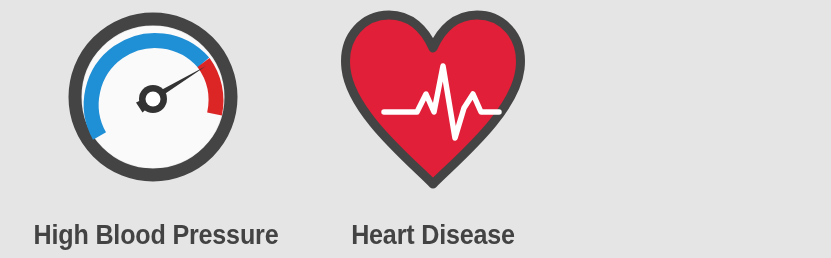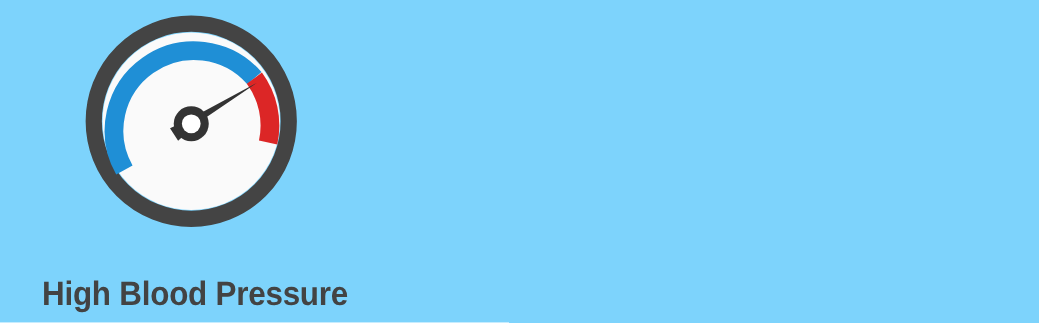--- a/index.html
+++ b/index.html
@@ -52,21 +52,21 @@
     transform: scaleX(0.93);
     transform-origin: 50% 50%;
     white-space: nowrap;
     font-family: "Liberation Sans", "DejaVu Sans", sans-serif;
   }
   .caption .gap-wide { display: inline-block; width: 10px; }
 </style>
 </head>
 <body>
 
-<div id="stage" style="background: #7dd3fc;">
+<div id="stage" style="background: #e5e5e5;">
 
   <div class="panel panel-bp">
     <div class="icon-wrap">
       <svg width="180" height="190" viewBox="0 0 180 190" aria-hidden="true">
 
         <circle cx="87" cy="93" r="78" fill="none" stroke="#444444" stroke-width="13"></circle>
 
         <circle cx="87" cy="93" r="71" fill="#fafafa"></circle>
 
         <path d="M 33.5 132 A 64 64 0 0 1 137.5 58.5" fill="none" stroke="#1f8fd6" stroke-width="15" stroke-linecap="butt"></path>
@@ -78,15 +78,34 @@
         </g>
         <circle cx="87" cy="95" r="14" fill="#333333"></circle>
         <circle cx="87" cy="95" r="7.5" fill="#ffffff"></circle>
       </svg>
     </div>
     <div class="caption" style="color: rgb(67, 67, 67);">
       <span>High Blood Pressure</span>
     </div>
   </div>
 
+  <div class="panel panel-heart">
+    <div class="icon-wrap">
+      <svg width="200" height="190" viewBox="0 0 200 190" aria-hidden="true">
+
+        <path d="M 100 180
+                 C 74 154 18 108 13 65
+                 C 9 31 32 11 56 11
+                 C 78 11 92 26 100 44
+                 C 108 26 122 11 144 11
+                 C 168 11 191 31 187 65
+                 C 182 108 126 154 100 180 Z" fill="#e21f38" stroke="#444444" stroke-width="9" stroke-linejoin="round"></path>
+
+        <path d="M 51 108 L 84 108 L 93 90 L 101 108 L 110 62 L 122 134 L 131 104 L 140 90 L 148 108 L 166 108" fill="none" stroke="#ffffff" stroke-width="5.5" stroke-linecap="round" stroke-linejoin="round"></path>
+      </svg>
+    </div>
+    <div class="caption" style="color: rgb(67, 67, 67);">
+      <span>Heart Disease</span>
+    </div>
+  </div>
 
 
 </div>
 
 </body></html>

